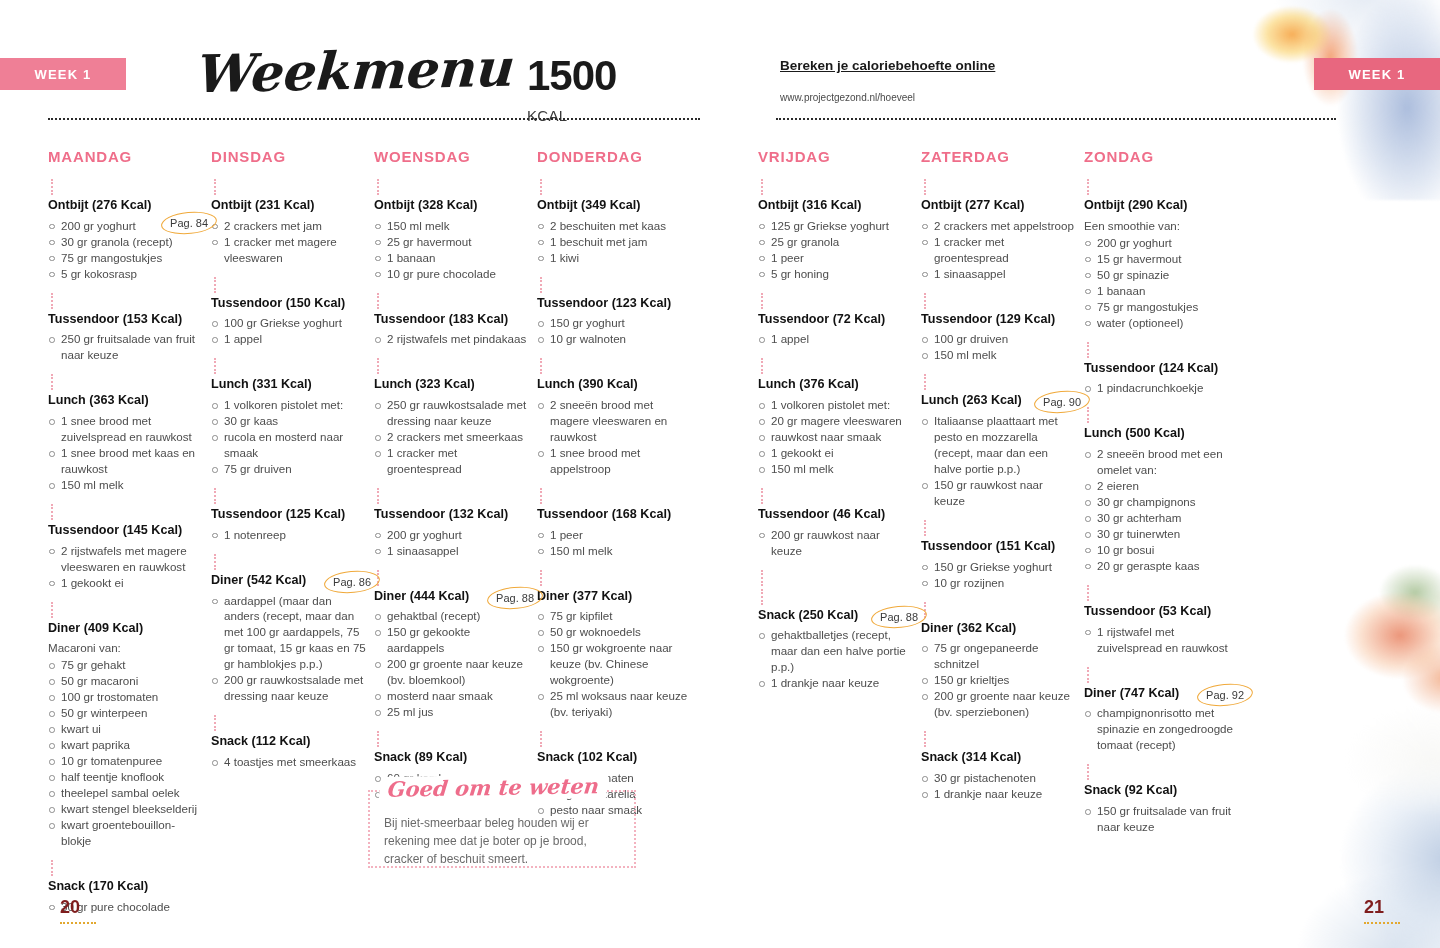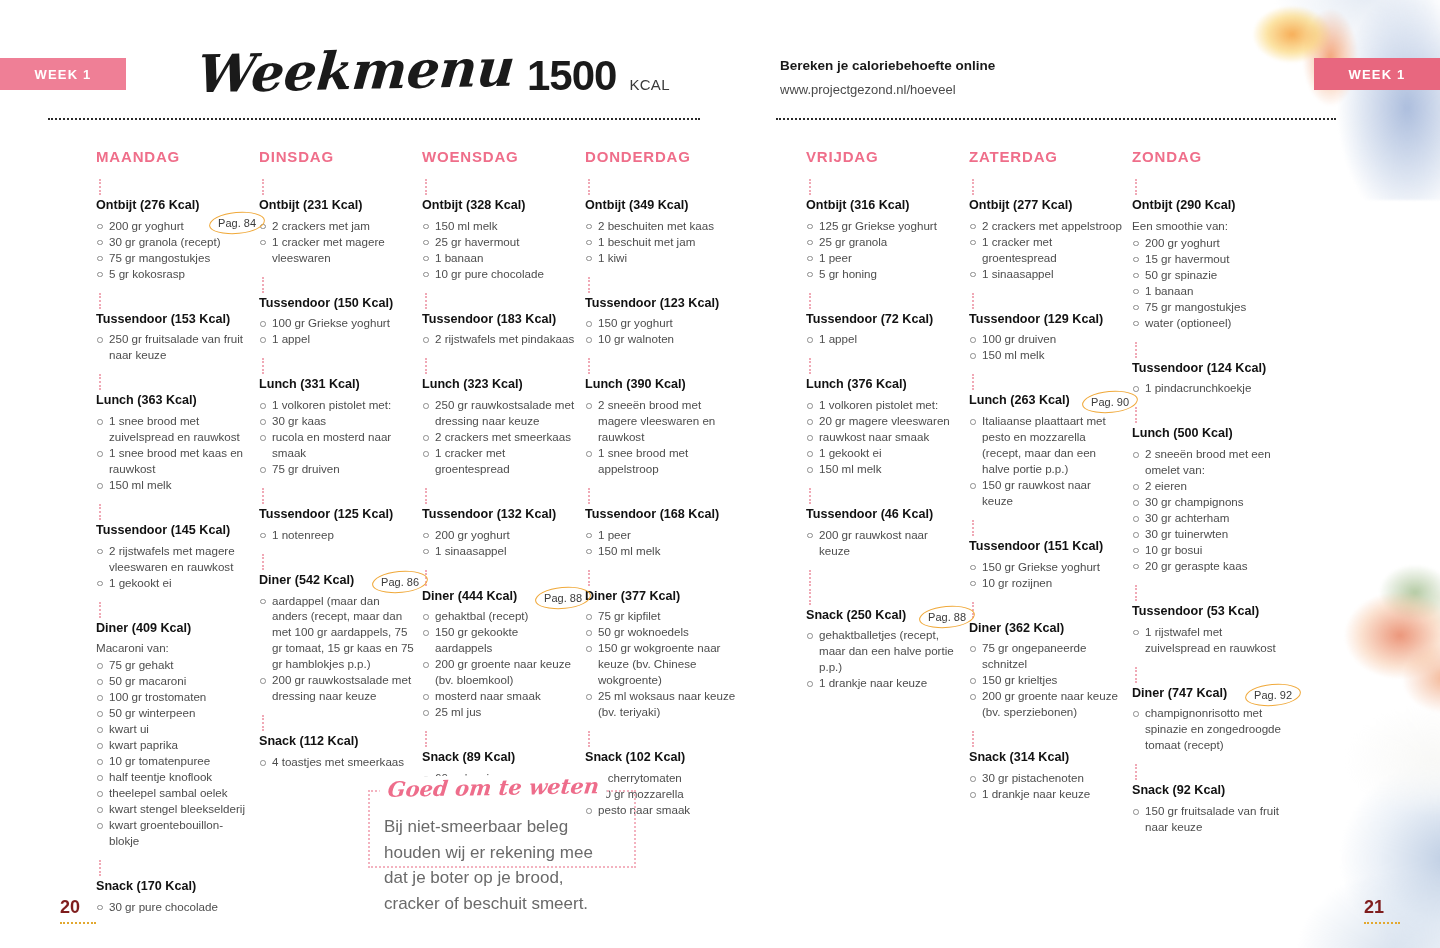--- a/index.html
+++ b/index.html
@@ -79,51 +79,51 @@
     font-size: 52px;
     font-style: italic;
     font-weight: bold;
     color: #1a1a1a;
     letter-spacing: -.5px;
     transform: skewX(-6deg) rotate(-1.2deg);
   }
 
   .kcal-wrap {
     position: absolute; left: 527px; top: 52px;
-    display: flex; align-items: baseline; gap: 13px;
+    display: flex; align-items: baseline; gap: 7px; flex-direction: column;
   }
   .kcal-number {
     font-size: 42px; font-weight: bold; color: #1a1a1a;
     letter-spacing: -1px;
   }
   .kcal-unit {
     font-size: 15px; color: #3a3a3a; letter-spacing: .02em;
   }
 
   .calc-block { position: absolute; left: 780px; top: 58px; }
   .calc-title {
     font-size: 13.5px; font-weight: bold; color: #1a1a1a;
-    margin-bottom: 9px;
-  }
-  .calc-url { font-size: 13px; color: #4a4a4a; }
+    margin-bottom: 19px;
+    text-decoration: underline;
+  }
+  .calc-url { font-size: 10px; color: #4a4a4a; }
 
   
   .rule {
     position: absolute; top: 118px; height: 1px;
     border-top: 2px dotted #2b2b2b;
   }
   .rule-left  { left: 48px;  width: 652px; }
   .rule-right { left: 776px; width: 560px; }
 
   
   .board {
     position: absolute; top: 148px; left: 0;
     width: 1278px; height: 760px;
     display: flex;
-    padding-left: 48px;
   }
   .gutter-left  { width: 48px; flex: 0 0 48px; }
   .gutter-mid   { width: 58px; flex: 0 0 58px; }
 
   .col {
     width: 163px; flex: 0 0 163px;
     position: relative;
     padding-right: 8px;
   }
 
@@ -204,21 +204,21 @@
     background: #fff;
     padding: 0 8px;
     font-family: "DejaVu Serif", serif;
     font-style: italic;
     font-weight: bold;
     font-size: 21px;
     color: #ee6d8b;
     transform: skewX(-7deg) rotate(-1deg);
   }
   .note-text {
-    font-size: 17px;
+    font-size: 12px;
     color: #6a6a6a;
     line-height: 1.5;
   }
 
   
   .pagenum {
     position: absolute; bottom: 22px;
     font-size: 18px; font-weight: bold; color: #7f1d1d;
     z-index: 3;
   }

